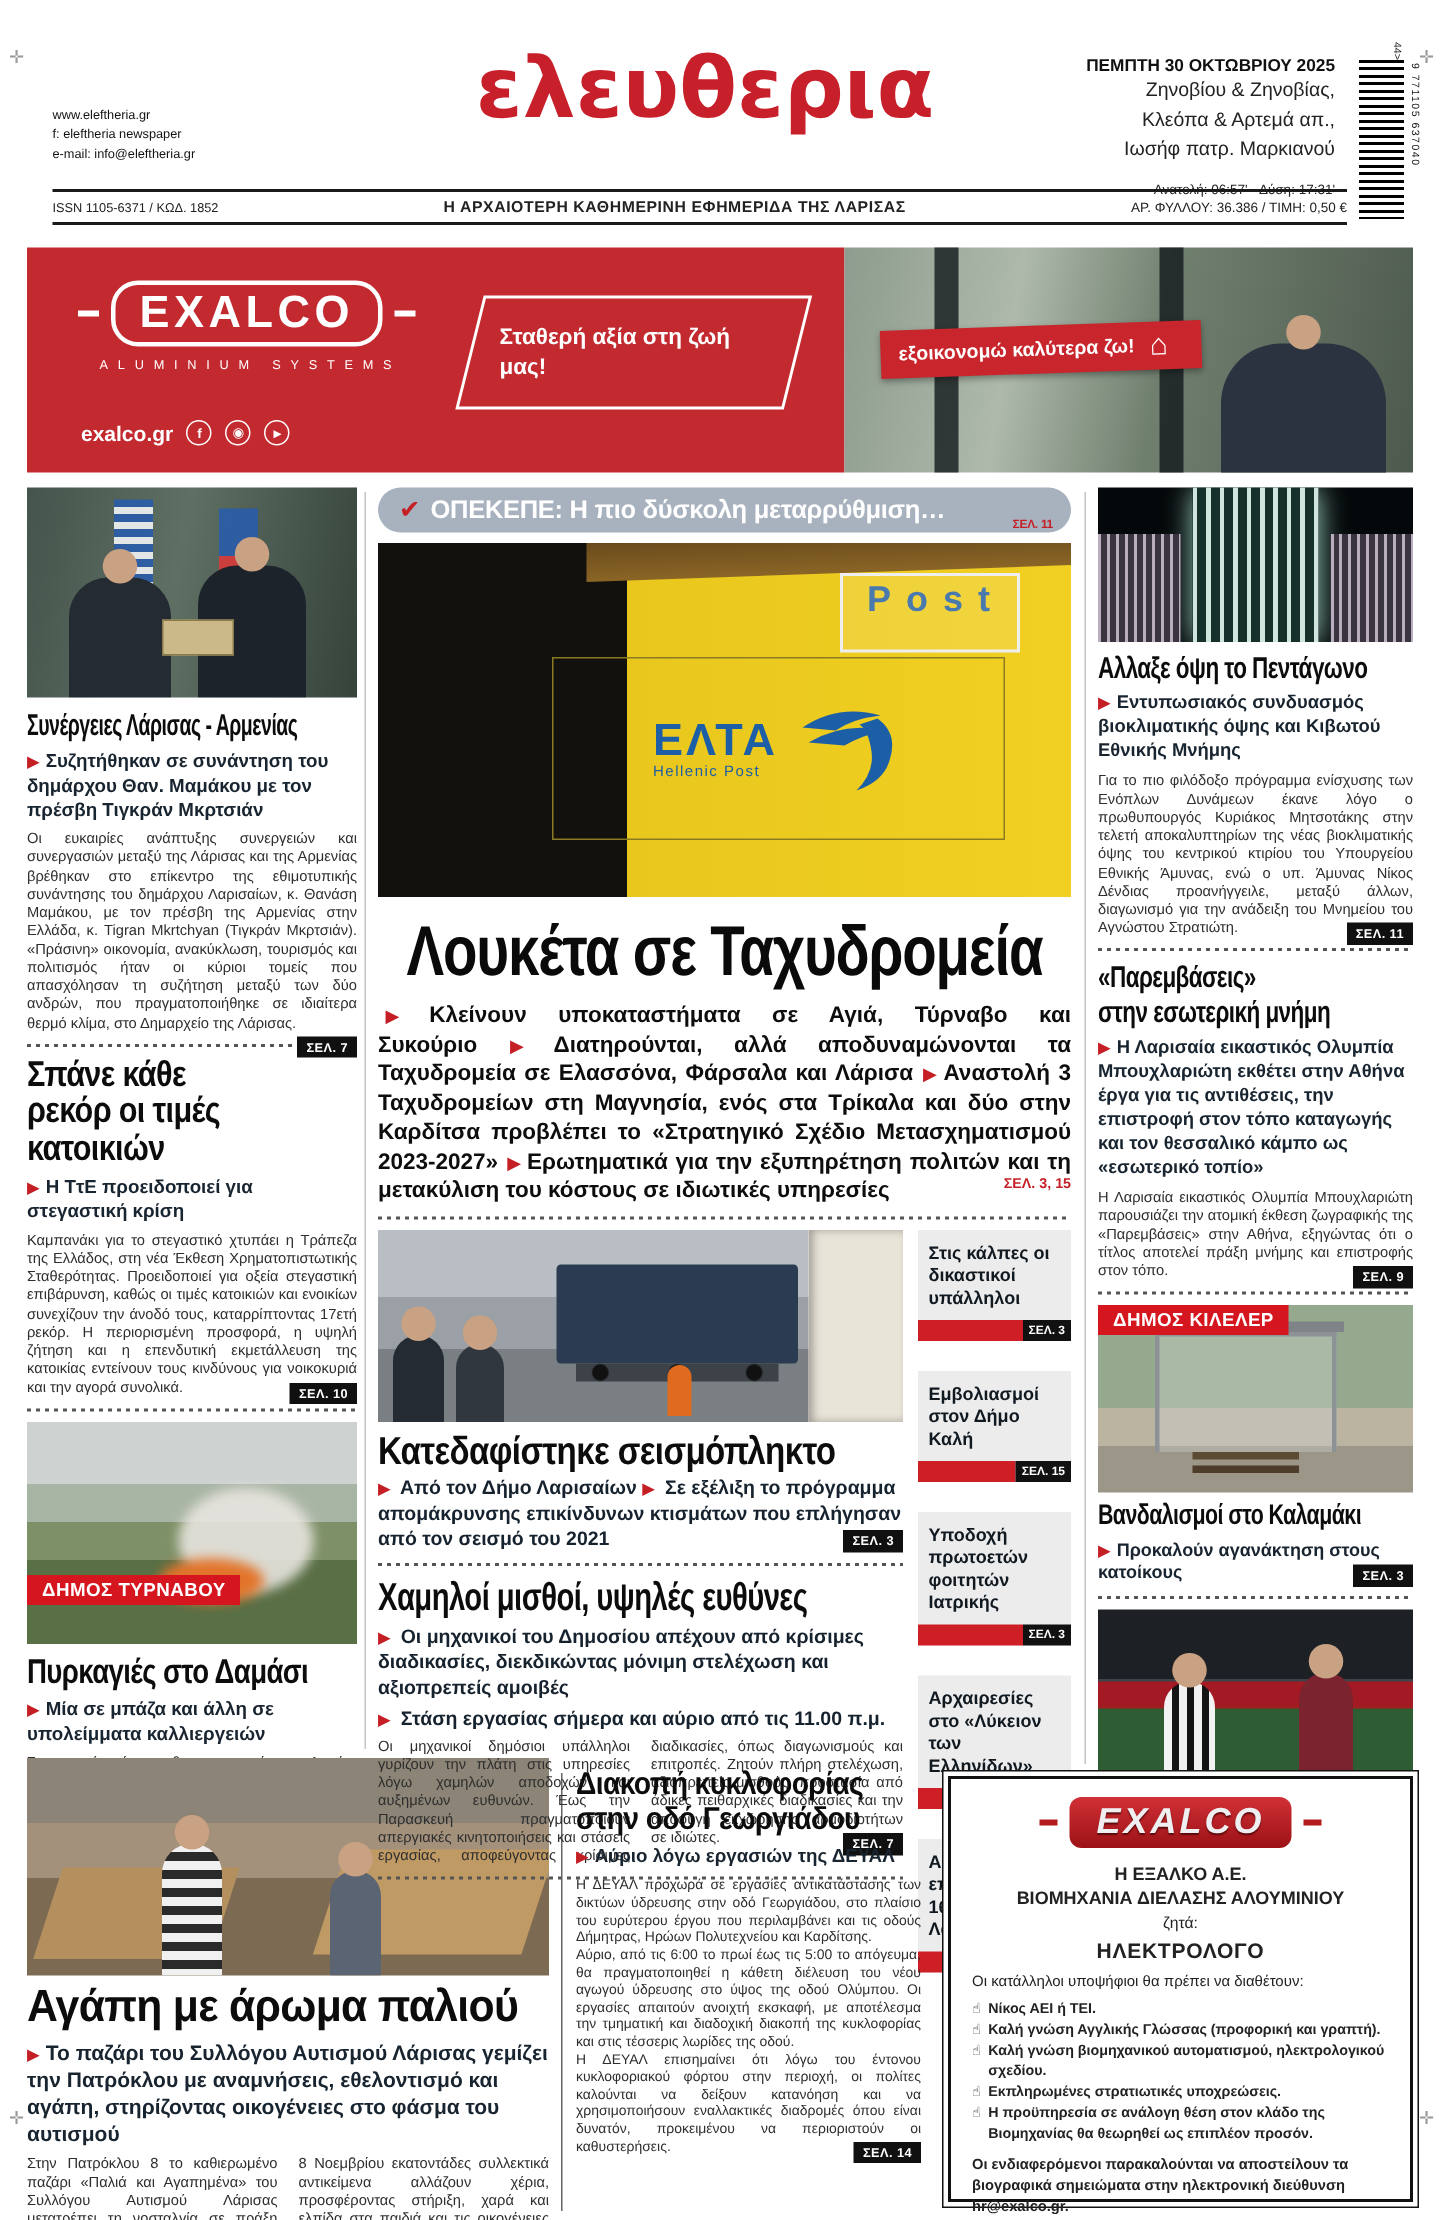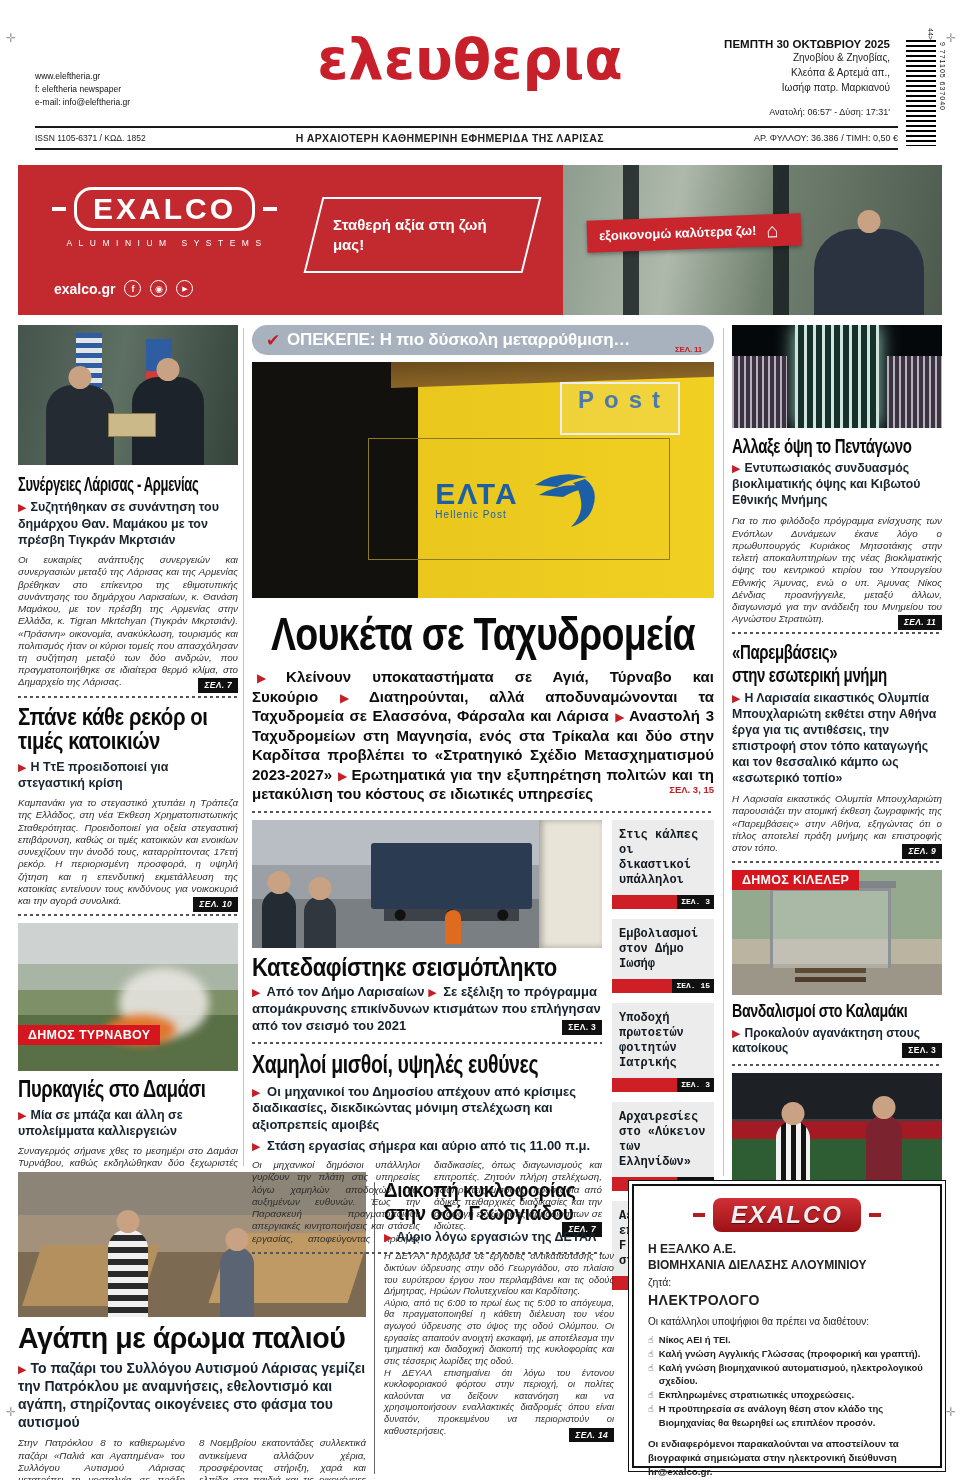--- a/index.html
+++ b/index.html
@@ -12,21 +12,21 @@
   .sq95{width:105.3%;transform:scaleX(.95);transform-origin:0 0;}
   .sq90{width:111.1%;transform:scaleX(.90);transform-origin:0 0;}
   .sq85{width:117.6%;transform:scaleX(.85);transform-origin:0 0;}
   .sq80{width:125%;transform:scaleX(.80);transform-origin:0 0;}
   .sq75{width:133.3%;transform:scaleX(.75);transform-origin:0 0;}
   .sq65{width:153.8%;transform:scaleX(.65);transform-origin:0 0;}
   .nowrap{white-space:nowrap;}
   .sub{font-size:12.5px;font-weight:bold;color:#18242f;line-height:1.3;margin:5px 0 6px;}
   .sub .arr{color:#c51f26;font-size:11px;margin-right:4px;}
   .arr{color:#c51f26;}
-  .bd{font-size:9.8px;line-height:1.25;text-align:justify;color:#2e2e2e;font-style:italic;}
+  .bd{font-size:9.8px;line-height:1.25;text-align:justify;color:#2e2e2e;}
   .pg{display:inline-block;background:#101010;color:#fff;font-size:8.5px;font-weight:bold;
       padding:2px 6px;float:right;margin:2px 0 0 6px;letter-spacing:.3px;}
   .pgr{color:#c51f26;font-weight:bold;font-size:9.5px;float:right;margin-left:6px;}
   .dash{height:2px;margin:7px 0;background-image:repeating-linear-gradient(90deg,#555 0 3px,transparent 3px 6px);}
   .redlabel{position:absolute;background:#d6161e;color:#fff;font-weight:bold;font-size:12.5px;
             padding:3px 10px;letter-spacing:.3px;}
   .vr{position:absolute;width:1px;background:#c4c4c4;}
   
   .ph{position:relative;overflow:hidden;background:#b8b8b8;}
   .person{position:absolute;bottom:0;width:60px;height:74px;background:#242b33;border-radius:26px 26px 0 0;}
@@ -66,21 +66,21 @@
   .bench{position:absolute;left:30%;bottom:18%;width:34%;height:5px;background:#5d4a33;box-shadow:0 9px 0 #4e3d2a;}
   .ph-foot{background:linear-gradient(180deg,#1d2125 0 42%,#3c444a 42% 58%,#2e5d34 58%);}
   .adband{position:absolute;left:0;right:0;top:44%;height:16%;background:#b5121d;opacity:.85;}
   .p-stripe{background:repeating-linear-gradient(90deg,#f2f2f2 0 5px,#141414 5px 10px);}
   .p-maroon{background:#7b2430;}
   
   .mh-small{font-size:8.5px;line-height:1.55;color:#111;}
   .mh-logo{font-family:"DejaVu Sans",sans-serif;font-weight:bold;color:#c8202a;font-size:56px;
            line-height:1;letter-spacing:0;text-align:center;}
   .mh-date{font-size:11.5px;font-weight:bold;color:#111;}
-  .mh-saints{font-size:10px;line-height:1.5;color:#222;}
+  .mh-saints{font-size:13px;line-height:1.5;color:#222;}
   .mh-sun{font-size:9px;color:#222;margin-top:12px;}
   .mh-band{border-top:2px solid #1a1a1a;border-bottom:2px solid #1a1a1a;display:flex;align-items:center;}
   .mh-band .issn{font-size:8.5px;flex:0 0 auto;}
   .mh-band .tag{font-size:10.5px;font-weight:bold;flex:1;text-align:center;letter-spacing:.4px;}
   .mh-band .issue{font-size:9px;flex:0 0 auto;}
   .barcode{position:absolute;background:repeating-linear-gradient(180deg,#000 0 2px,#fff 2px 5px);}
   .barcode-num{position:absolute;writing-mode:vertical-rl;font-size:7px;letter-spacing:1px;color:#111;}
   .mark{position:absolute;color:#999;font-size:12px;line-height:1;}
   
   .ad-red{background:#c32a30;}
@@ -102,38 +102,38 @@
   
   .opk{position:relative;height:30px;border-radius:15px;background:#a8b2bf;display:flex;align-items:center;
        padding:0 14px;color:#fff;font-weight:bold;font-size:17px;letter-spacing:-.2px;}
   .opk .chk{color:#c51f26;font-size:17px;margin-right:7px;}
   .opk .pgo{position:absolute;right:12px;bottom:1px;font-size:8px;font-weight:bold;color:#c51f26;}
   
   .lead-h{font-size:47px;font-weight:bold;color:#0a0a0a;letter-spacing:-1px;text-align:center;margin:8px 0 6px;}
   .lead-bullets{font-size:15px;font-weight:bold;line-height:1.3;text-align:justify;color:#0d0d0d;margin-top:2px;}
   .lead-bullets .arr{font-size:12px;margin:0 3px 0 5px;}
   
-  .brief{background:#ececec;padding:8px 7px 0 7px;margin-bottom:10px;font-family:Liberation Mono, monospace;}
+  .brief{background:#ececec;padding:8px 7px 0 7px;margin-bottom:20px;}
   .brief .bt{font-size:12px;font-weight:bold;line-height:1.25;color:#101820;}
   .brief .bar{display:flex;margin:7px -7px 0 -7px;height:14px;}
   .brief .fill{flex:1;background:#cf1f26;}
   .brief .bpg{background:#111;color:#fff;font-size:8px;font-weight:bold;padding:2px 4px;}
   
   .bsub{font-size:13px;font-weight:bold;color:#16222e;line-height:1.3;margin:4px 0;}
   .bsub .arr{font-size:11px;margin-right:3px;}
   .cols2{columns:2;column-gap:14px;}
   
   .job-outer{border:1px solid #111;padding:3px;background:#fff;}
   .job-inner{border:2px solid #111;padding:10px 14px 8px;height:100%;box-sizing:border-box;}
   .job-logo-row{display:flex;align-items:center;justify-content:center;gap:8px;margin:2px 0 10px;}
   .job-dash{width:12px;height:4px;background:#b31b1f;}
   .job-logo{background:linear-gradient(180deg,#d03036,#9c1216);border-radius:8px;padding:3px 18px;
             color:#efeff2;font-weight:bold;font-style:italic;font-size:24px;letter-spacing:2px;
             text-shadow:0 1px 1px #5c0a0d;}
-  .job-c{text-align:left;font-weight:bold;}
+  .job-c{text-align:center;font-weight:bold;}
   .job-line1{font-size:12px;}
   .job-line2{font-size:12px;margin-top:2px;}
   .job-seeks{font-size:10.5px;font-weight:normal;margin:4px 0;}
   .job-pos{font-size:14px;letter-spacing:.5px;margin-bottom:8px;}
   .job-intro{font-size:10px;font-weight:normal;margin:0 0 6px;}
   .job-req{font-size:9.5px;font-weight:bold;line-height:1.45;display:flex;gap:5px;}
   .job-req .hand{flex:0 0 auto;}
   .job-outro{font-size:9.8px;font-weight:bold;line-height:1.4;margin-top:8px;}
 </style>
 </head>
@@ -299,21 +299,21 @@
 
       <div style="flex:0 0 102px;">
         <div class="brief">
           <div class="bt">Στις κάλπες οι δικαστικοί υπάλληλοι</div>
           <div class="bar">
               <span class="fill"></span>
               <span class="bpg">ΣΕΛ. 3</span>
             </div>
         </div>
         <div class="brief">
-          <div class="bt">Εμβολιασμοί στον Δήμο Ιωσήφ</div>
+          <div class="bt">Εμβολιασμοί στον Δήμο Καλή</div>
           <div class="bar">
               <span class="fill"></span>
               <span class="bpg">ΣΕΛ. 15</span>
             </div>
         </div>
         <div class="brief">
           <div class="bt">Υποδοχή πρωτοετών φοιτητών Ιατρικής</div>
           <div class="bar">
               <span class="fill"></span>
               <span class="bpg">ΣΕΛ. 3</span>

